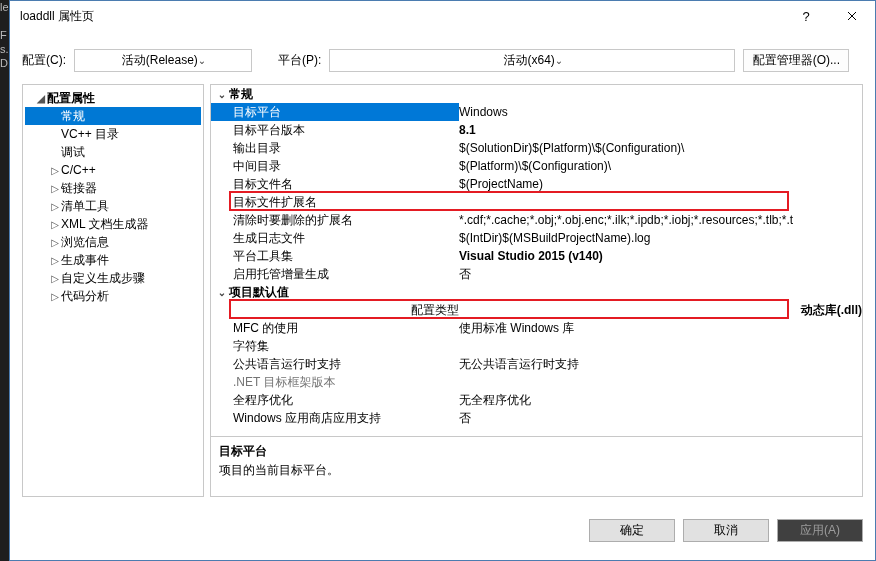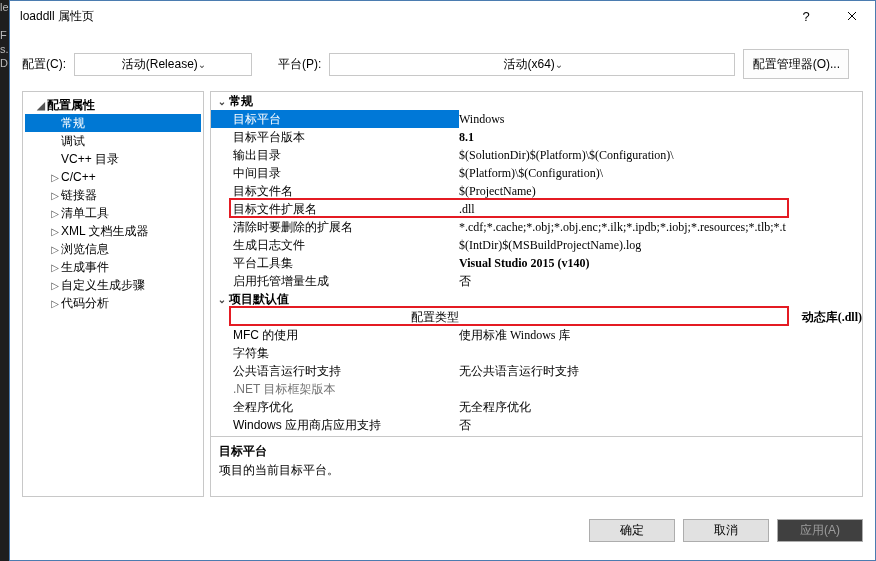--- a/index.html
+++ b/index.html
@@ -49,21 +49,21 @@
     background:#fff;
     display:flex;
     align-items:center;
     justify-content:center;
     padding: 0 4px 0 6px;
   }
   .toolbar .combo .arrow { font-size:10px; color:#444; }
   .config-combo { width: 178px; }
   .platform-combo { width: 406px; }
   .config-mgr {
-    height: 30px; min-width: 106px;
+    height: 23px; min-width: 106px;
     border: 1px solid #c8c8c8;
     background:#fdfdfd;
     display:flex; align-items:center; justify-content:center;
     padding: 0 6px;
   }
 
   .body-area {
     flex:1;
     display:flex;
     padding: 0 12px 12px 12px;
@@ -128,21 +128,20 @@
   .prop-grid .row .name {
     width: 248px;
     padding-left: 22px;
     white-space:nowrap;
     overflow:hidden;
   }
   .prop-grid .row .val {
     flex:1;
     white-space:nowrap;
     overflow:hidden;
-    font-family:Liberation Serif, serif;
   }
   .prop-grid .row.sel .name { background:#0078d7; color:#fff; }
   .prop-grid .row .val.bold { font-weight:bold; }
   .prop-grid .row.disabled .name { color:#737373; }
   .prop-grid .row.disabled .val { color:#8c8c8c; }
   .highlight-box {
     border: 2px solid #e41b23;
     position:absolute;
     pointer-events:none;
   }
@@ -208,22 +207,22 @@
     </div>
     <div class="config-mgr">
       <span>配置管理器(O)...</span>
     </div>
   </div>
 
   <div class="body-area">
     <div class="tree" id="tree">
         <div class="node lvl0p"><span class="expander exp0">◢</span>配置属性</div>
         <div class="node lvl1 sel"><span class="expander exp0"></span>常规</div>
+        <div class="node lvl1"><span class="expander exp0"></span>VC++ 目录</div>
         <div class="node lvl1"><span class="expander exp0"></span>调试</div>
-        <div class="node lvl1"><span class="expander exp0"></span>VC++ 目录</div>
         <div class="node lvl1"><span class="expander exp0">▷</span>C/C++</div>
         <div class="node lvl1"><span class="expander exp0">▷</span>链接器</div>
         <div class="node lvl1"><span class="expander exp0">▷</span>清单工具</div>
         <div class="node lvl1"><span class="expander exp0">▷</span>XML 文档生成器</div>
         <div class="node lvl1"><span class="expander exp0">▷</span>浏览信息</div>
         <div class="node lvl1"><span class="expander exp0">▷</span>生成事件</div>
         <div class="node lvl1"><span class="expander exp0">▷</span>自定义生成步骤</div>
         <div class="node lvl1"><span class="expander exp0">▷</span>代码分析</div>
       </div>
 
@@ -243,21 +242,21 @@
             <div class="val">$(SolutionDir)$(Platform)\$(Configuration)\</div>
           </div>
           <div class="row">
             <div class="name">中间目录</div>
             <div class="val">$(Platform)\$(Configuration)\</div>
           </div>
           <div class="row">
             <div class="name">目标文件名</div>
             <div class="val">$(ProjectName)</div>
           </div>
-          <div class="row" style="position: relative;">
+          <div class="row" style="position: relative; flex-direction: column;">
             <div class="name">目标文件扩展名</div>
             <div class="val">.dll</div>
             <div class="highlight-box" style="left: 18px; top: -2px; width: 560px; height: 20px;"></div>
           </div>
           <div class="row">
             <div class="name">清除时要删除的扩展名</div>
             <div class="val">*.cdf;*.cache;*.obj;*.obj.enc;*.ilk;*.ipdb;*.iobj;*.resources;*.tlb;*.t</div>
           </div>
           <div class="row">
             <div class="name">生成日志文件</div>

